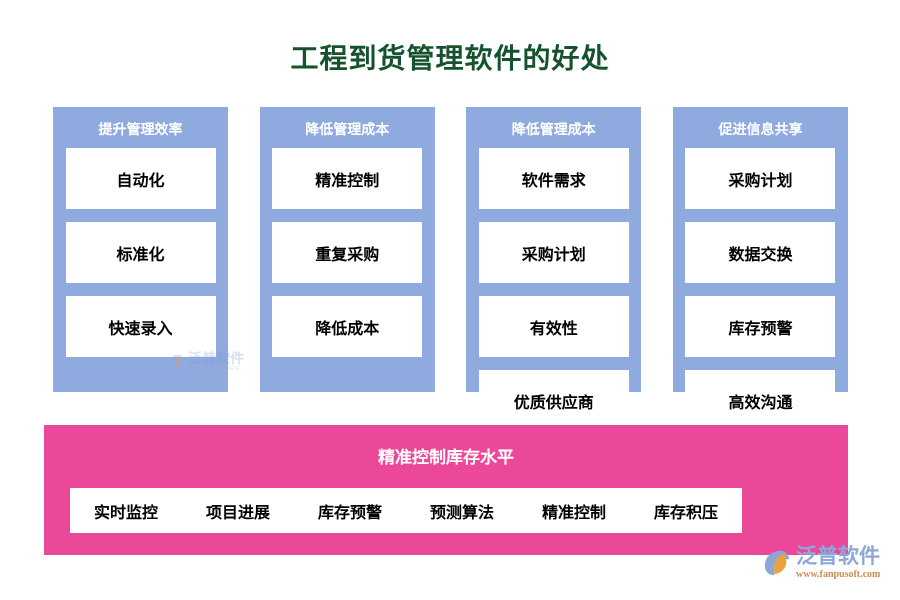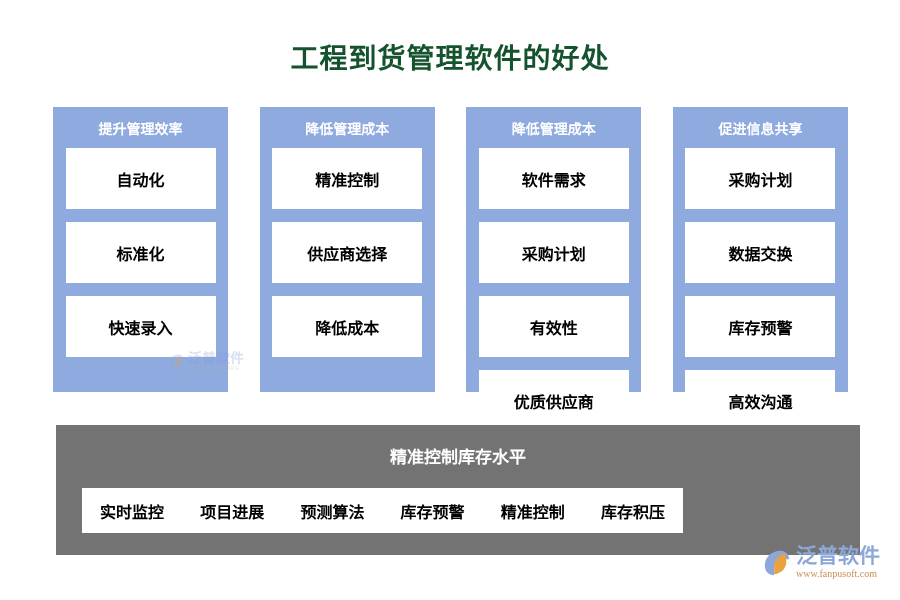--- a/index.html
+++ b/index.html
@@ -84,44 +84,44 @@
     font-size: 16px;
     font-weight: bold;
     white-space: nowrap;
     box-sizing: border-box;
     font-family: "Liberation Serif", "DejaVu Serif", serif;
   }
 
   
   #bottom-panel {
     position: absolute;
-    left: 56px;
+    left: 44px;
     top: 425px;
     width: 804px;
     height: 130px;
-    background: #737373;
+    background: #ec4899;
     box-sizing: border-box;
   }
   #bottom-head {
     position: absolute;
     left: 0;
     top: 18px;
     width: 804px;
     text-align: center;
     color: #ffffff;
     font-size: 17px;
     font-weight: bold;
     white-space: nowrap;
     font-family: "Liberation Serif", "DejaVu Serif", serif;
   }
   #bottom-items {
     position: absolute;
     left: 26px;
     top: 63px;
-    width: 601px;
+    width: 672px;
     display: flex;
     justify-content: space-between;
   }
   .bottom-card {
     width: 118px;
     height: 45px;
     background: #ffffff;
     display: flex;
     align-items: center;
     justify-content: center;
@@ -194,21 +194,21 @@
   #logo .logo-name {
     font-size: 21px;
     font-weight: bold;
     color: #8da8d8;
     white-space: nowrap;
     letter-spacing: 0px;
     font-family: "Liberation Serif", "DejaVu Serif", serif;
   }
   #logo .logo-url {
     font-size: 10px;
-    font-weight: normal;
+    font-weight: bold;
     color: #c98f53;
     white-space: nowrap;
     margin-top: 2px;
     font-family: "Liberation Serif", "DejaVu Serif", serif;
   }
 </style>
 </head>
 <body>
 
 <div id="infographic">
@@ -223,21 +223,21 @@
         <div class="item-card">自动化</div>
         <div class="item-card">标准化</div>
         <div class="item-card">快速录入</div>
       </div>
     </div>
 
     <div class="column-panel">
       <div class="column-head">降低管理成本</div>
       <div class="column-items">
         <div class="item-card">精准控制</div>
-        <div class="item-card">供应商选择</div>
+        <div class="item-card">重复采购</div>
         <div class="item-card">降低成本</div>
       </div>
     </div>
 
     <div class="column-panel">
       <div class="column-head">降低管理成本</div>
       <div class="column-items">
         <div class="item-card">软件需求</div>
         <div class="item-card">采购计划</div>
         <div class="item-card">有效性</div>
@@ -255,22 +255,22 @@
       </div>
     </div>
 
   </div>
 
   <div id="bottom-panel">
     <div id="bottom-head">精准控制库存水平</div>
     <div id="bottom-items">
       <div class="bottom-card">实时监控</div>
       <div class="bottom-card">项目进展</div>
+      <div class="bottom-card">库存预警</div>
       <div class="bottom-card">预测算法</div>
-      <div class="bottom-card">库存预警</div>
       <div class="bottom-card">精准控制</div>
       <div class="bottom-card">库存积压</div>
     </div>
   </div>
 
   <div id="watermark">
     <span class="wm-mark">
       <svg viewBox="0 0 32 32" width="17" height="17" aria-hidden="true">
         <path d="M20 3 C10 3 3 10 3 19 C3 25 7 29 13 29 L13 22 C13 16 17 12 23 12 L29 12 C29 7 25 3 20 3 Z" fill="#8da8d8"></path>
         <path d="M24 7 C17 8 13 13 13 20 L13 27 C20 26 25 21 25 14 Z" fill="#e8a33d"></path>

